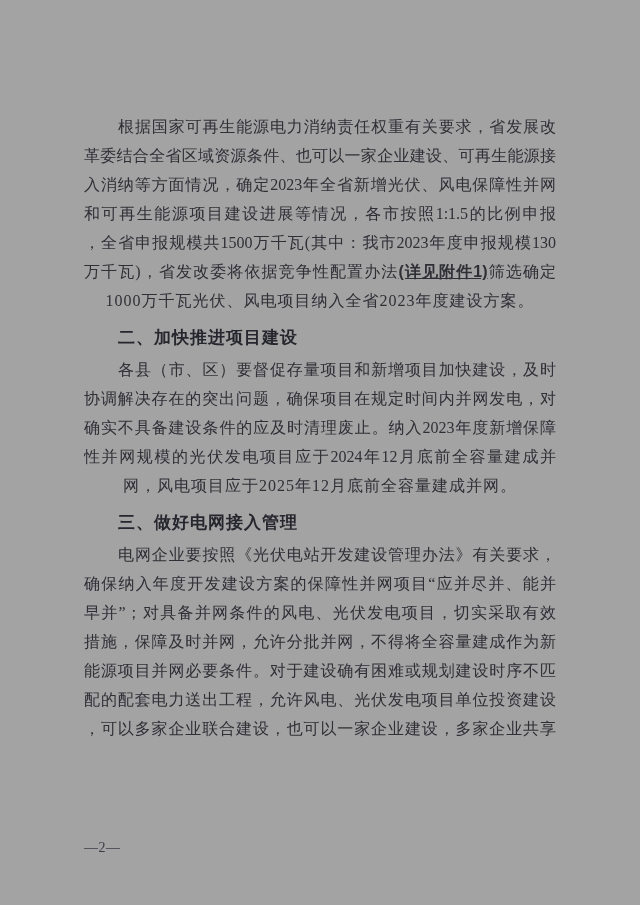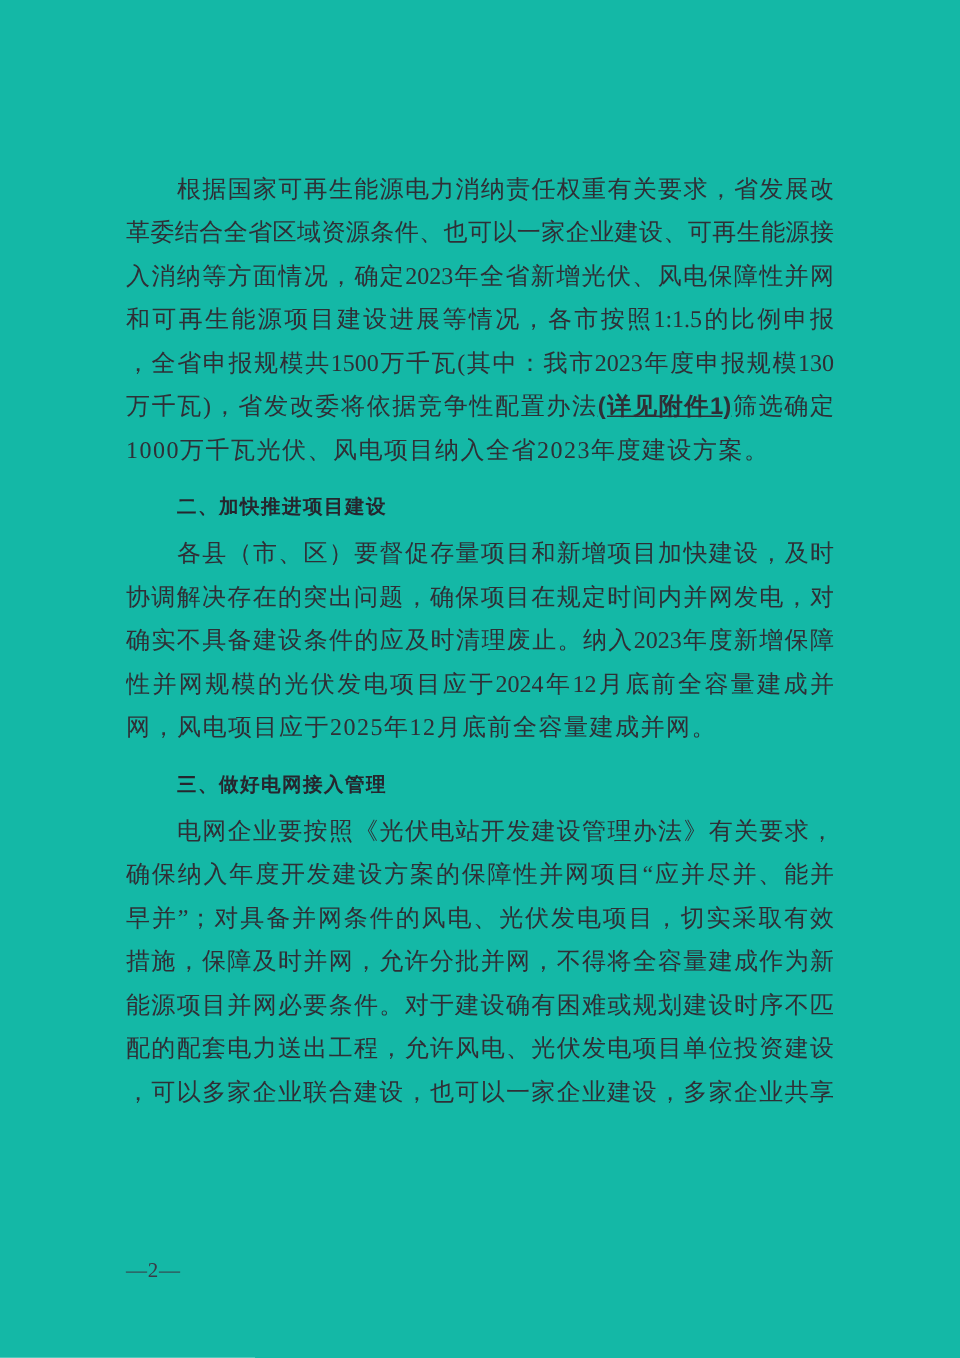--- a/index.html
+++ b/index.html
@@ -21,33 +21,33 @@
     left: 84px;
     top: 112px;
     width: 472px;
     color: #2f2f36;
   }
   .line {
     font-size: 16px;
     line-height: 29px;
     height: 29px;
     overflow: hidden;
-    text-align: left;
+    text-align: center;
     letter-spacing: 1px;
   }
   .line.justify {
     text-align: justify;
     text-align-last: justify;
     letter-spacing: 0;
   }
   .line.indent { padding-left: 34px; }
   .line.heading {
     font-family: "Liberation Sans", "DejaVu Sans", sans-serif;
     font-weight: bold;
-    font-size: 13px;
+    font-size: 17px;
     letter-spacing: 1px;
     text-align: right;
     text-align-last: left;
     margin-top: 8px;
     margin-bottom: 3px;
     color: #26262e;
   }
   .bold-seg {
     font-family: "Liberation Sans", "DejaVu Sans", sans-serif;
     font-weight: bold;
@@ -59,21 +59,21 @@
     top: 840px;
     font-size: 14px;
     letter-spacing: 0.5px;
     color: #3a3a46;
     font-family: "Liberation Serif", "DejaVu Serif", serif;
   }
 </style>
 </head>
 <body>
 
-<div class="page" style="background: #14b8a6; color: rgb(47, 47, 54);">
+<div class="page" style="background: #a3a3a3; color: rgb(47, 47, 54);">
   <div class="text-block">
     <div class="line indent justify">根据国家可再生能源电力消纳责任权重有关要求，省发展改</div>
     <div class="line justify">革委结合全省区域资源条件、也可以一家企业建设、可再生能源接</div>
     <div class="line justify">入消纳等方面情况，确定2023年全省新增光伏、风电保障性并网</div>
     <div class="line justify">和可再生能源项目建设进展等情况，各市按照1:1.5的比例申报</div>
     <div class="line justify">，全省申报规模共1500万千瓦(其中：我市2023年度申报规模130</div>
     <div class="line justify"><span>万千瓦)，省发改委将依据竞争性配置办法</span><span class="bold-seg">(详见附件1)</span><span>筛选确定</span></div>
     <div class="line">1000万千瓦光伏、风电项目纳入全省2023年度建设方案。</div>
     <div class="line heading indent">二、加快推进项目建设</div>
     <div class="line indent justify">各县（市、区）要督促存量项目和新增项目加快建设，及时</div>

